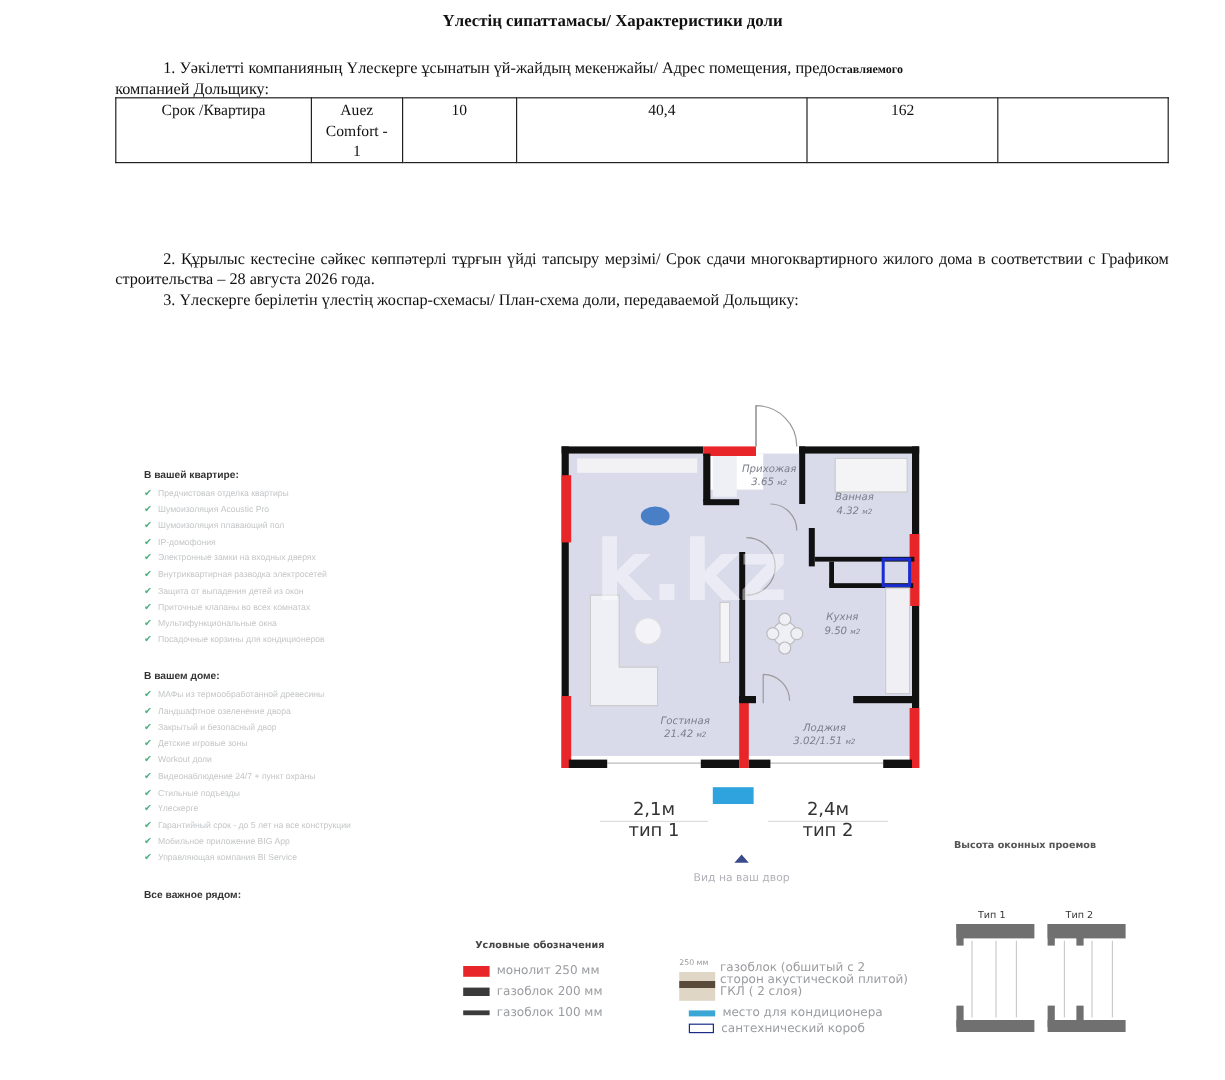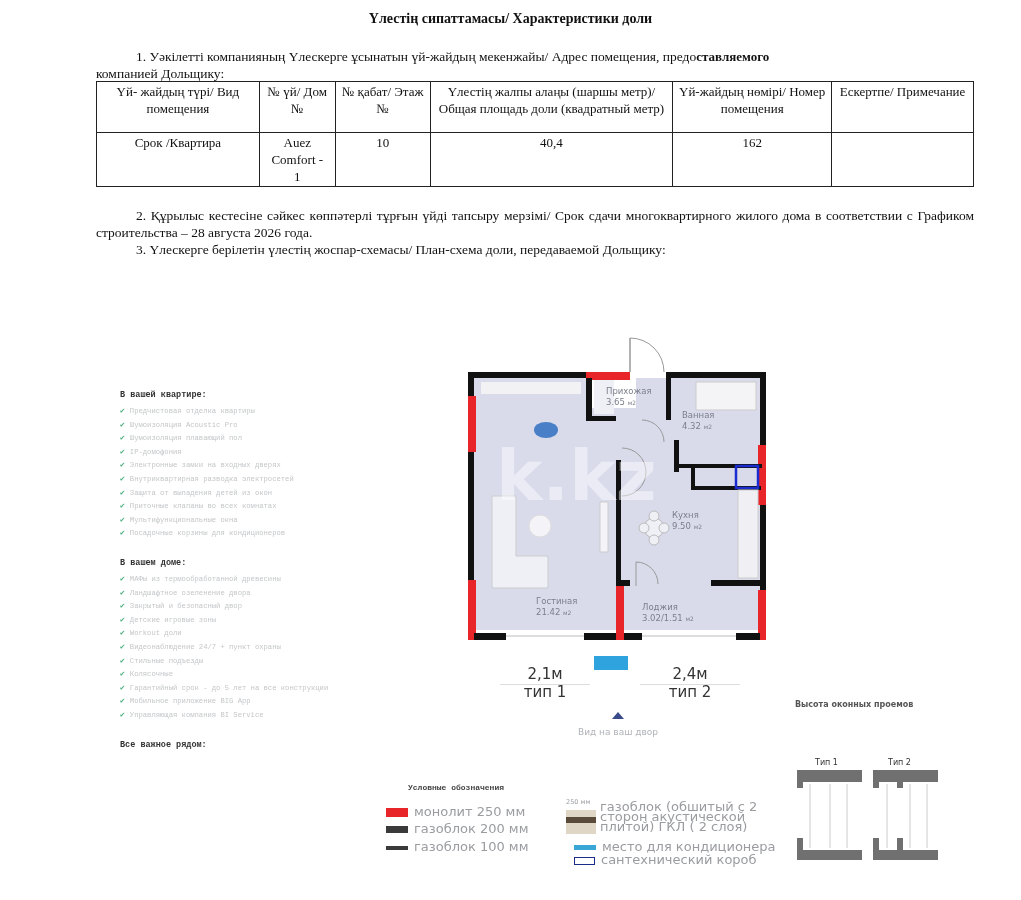--- a/index.html
+++ b/index.html
@@ -9,62 +9,54 @@
   .para { font-size:13.5px; line-height:17px; }
   .p1 { left:96px; top:48px; width:720px; text-indent:40px; }
   .p1b { left:96px; top:65px; }
   table.doc { position:absolute; left:96px; top:81px; width:878px; border-collapse:collapse; font-size:13px; }
   table.doc td, table.doc th { border:1.5px solid #222; text-align:center; vertical-align:top; font-weight:normal; padding:1px 4px; line-height:17px; }
   table.doc th { height:48px; }
   table.doc td { height:50px; }
   .p2 { left:96px; top:207px; width:878px; text-align:justify; text-indent:40px; }
   .p3 { left:96px; top:241px; text-indent:40px; width:878px; }
 
-  .side { font-family:Liberation Mono, monospace; }
+  .side { font-family:Liberation Sans, sans-serif; }
   .side h4 { margin:0; font-size:8.5px; font-weight:bold; color:#333; }
   .side ul { list-style:none; margin:4px 0 0 0; padding:0; }
   .side li { font-size:7.2px; color:#c4c6c8; height:13.6px; line-height:13.6px; white-space:nowrap; }
   .side li .chk { color:#4caf80; font-size:8px; margin-right:5px; }
 
   .plan { left:466px; top:330px; width:304px; height:340px; }
-  .room-label { font-family:"DejaVu Sans", sans-serif; font-size:8.5px; color:#7b7f8a; text-align:left; line-height:11px; }
+  .room-label { font-family:"DejaVu Sans", sans-serif; font-size:8.5px; color:#7b7f8a; text-align:center; line-height:11px;font-style:italic; }
   .room-label small { font-size:6px; }
   .dim { font-family:"DejaVu Sans", sans-serif; font-size:15px; color:#333; text-align:center; line-height:15px; }
-  .legend { font-family:"DejaVu Sans", sans-serif; font-size:13px; color:#9a9ca0; }
+  .legend { font-family:"DejaVu Sans", sans-serif; font-size:10px; color:#9a9ca0; }
   .legend-title { font-family:"DejaVu Sans", sans-serif; font-size:8px; font-weight:bold; color:#444; }
   .swatch { display:inline-block; vertical-align:middle; margin-right:6px; }
 </style>
 </head>
 <body>
 
 <div class="abs title">Үлестің сипаттамасы/ Характеристики доли</div>
 
 <div class="abs para p1">
-  <span>1. Уәкілетті компанияның Үлескерге ұсынатын үй-жайдың мекенжайы/ Адрес помещения, предо</span><span style="font-size:13px;font-weight:bold;">ставляемого</span>
+  <span>1. Уәкілетті компанияның Үлескерге ұсынатын үй-жайдың мекенжайы/ Адрес помещения, предо</span><span style="font-size:10px;font-weight:bold;">ставляемого</span>
 </div>
 <div class="abs para p1b" style="">компанией Дольщику:</div>
 
 <table class="doc">
   <colgroup>
     <col style="width:163px">
       <col style="width:76px">
       <col style="width:95px">
       <col style="width:243px">
       <col style="width:159px">
       <col style="width:142px">
   </colgroup>
   <tbody>
-      <tr>
-    <th>Үй- жайдың түрі/ Вид помещения</th>
-    <th>№ үй/ Дом №</th>
-    <th>№ қабат/ Этаж №</th>
-    <th>Үлестің жалпы алаңы (шаршы метр)/ Общая площадь доли (квадратный метр)</th>
-    <th>Үй-жайдың нөмірі/ Номер помещения</th>
-    <th>Ескертпе/ Примечание</th>
-  </tr>
   <tr>
     <td>Срок /Квартира</td>
     <td style="padding:1px 10px;">Auez Comfort - 1</td>
     <td>10</td>
     <td>40,4</td>
     <td>162</td>
     <td></td>
   </tr>
 </tbody>
   </table>
@@ -91,21 +83,21 @@
 <div class="abs side" style="left:120px; top:558px; width:240px;">
   <h4>В вашем доме:</h4>
   <ul>
     <li><span class="chk">✔</span><span>МАФы из термообработанной древесины</span></li>
     <li><span class="chk">✔</span><span>Ландшафтное озеленение двора</span></li>
     <li><span class="chk">✔</span><span>Закрытый и безопасный двор</span></li>
     <li><span class="chk">✔</span><span>Детские игровые зоны</span></li>
     <li><span class="chk">✔</span><span>Workout доли</span></li>
     <li><span class="chk">✔</span><span>Видеонаблюдение 24/7 + пункт охраны</span></li>
     <li><span class="chk">✔</span><span>Стильные подъезды</span></li>
-    <li><span class="chk">✔</span><span>Колясочные</span></li>
+    <li><span class="chk">✔</span><span>Үлескерге</span></li>
     <li><span class="chk">✔</span><span>Гарантийный срок - до 5 лет на все конструкции</span></li>
     <li><span class="chk">✔</span><span>Мобильное приложение BIG App</span></li>
     <li><span class="chk">✔</span><span>Управляющая компания BI Service</span></li>
   </ul>
 </div>
 
 <div class="abs side" style="left:120px; top:740px; width:240px;">
   <h4>Все важное рядом:</h4>
 </div>
 
@@ -209,21 +201,21 @@
   <div>2,1м</div>
   <div style="border-top:1px solid #ddd; margin-top:2px;">тип 1</div>
 </div>
 <div class="abs dim" style="left:640px; top:667px; width:100px;">
   <div>2,4м</div>
   <div style="border-top:1px solid #ddd; margin-top:2px;">тип 2</div>
 </div>
 <div class="abs" style="left:612px; top:712px; width:0; height:0; border-left:6px solid transparent; border-right:6px solid transparent; border-bottom:7px solid #3a4a8a;"></div>
 <div class="abs" style="left:548px; top:727px; width:140px; text-align:center; font-family:'DejaVu Sans',sans-serif; font-size:9px; color:#b0b2b8;">Вид на ваш двор</div>
 
-<div class="abs legend-title" style="left:408px; top:783px;font-family:Liberation Mono, monospace;">Условные обозначения</div>
+<div class="abs legend-title" style="left:396px; top:783px;">Условные обозначения</div>
 <div class="abs legend" style="left:386px; top:804px;">
   <span class="swatch" style="width:22px; height:9px; background:#e8262a;"></span><span>монолит 250 мм</span>
 </div>
 <div class="abs legend" style="left:386px; top:821px;">
   <span class="swatch" style="width:22px; height:7px; background:#3a3a3a;"></span><span>газоблок 200 мм</span>
 </div>
 <div class="abs legend" style="left:386px; top:839px;">
   <span class="swatch" style="width:22px; height:4px; background:#3a3a3a;"></span><span>газоблок 100 мм</span>
 </div>
 

